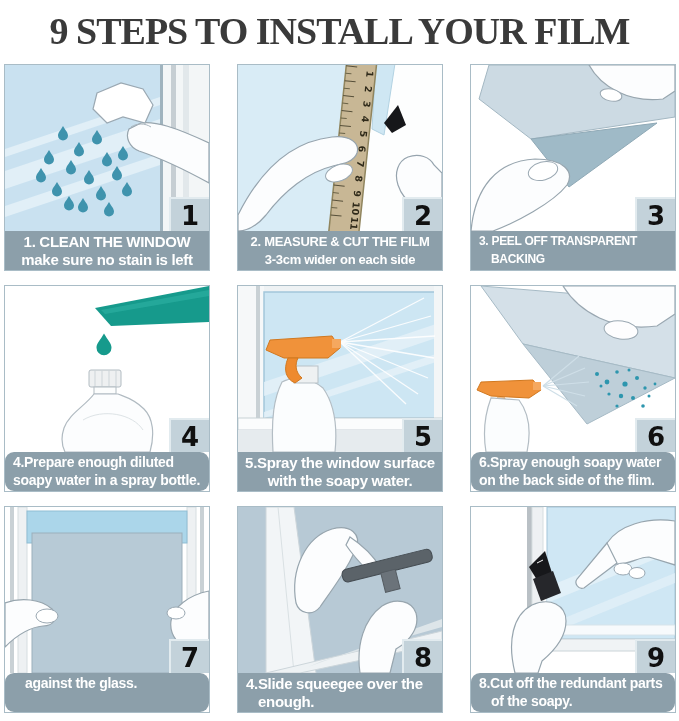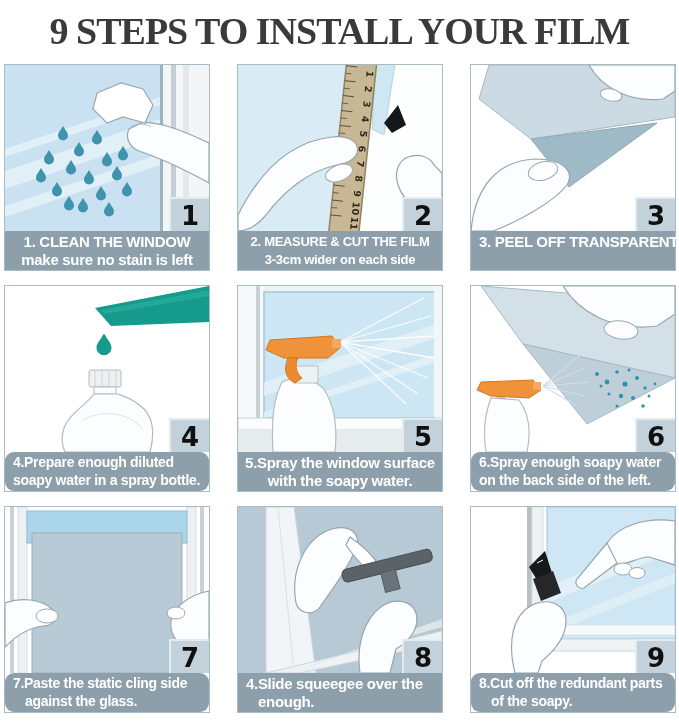--- a/index.html
+++ b/index.html
@@ -19,21 +19,21 @@
          background:#c3d2da;border-left:2px solid #e2ebef;border-top:2px solid #e2ebef;
          color:#101010;font-weight:700;font-size:26px;line-height:34px;text-align:center;
          font-family:"DejaVu Sans",sans-serif;box-sizing:border-box;}
   .caption{flex:1;background:#8c9faa;color:#fff;font-weight:700;
            letter-spacing:-0.3px;padding:2px 5px 0 5px;box-sizing:border-box;}
   .caption .cl{line-height:17.5px;white-space:nowrap;}
   .cap-center{text-align:center;}
   .cap-left{text-align:left;padding-left:8px;}
   .fs15{font-size:15px;}
   .fs14{font-size:14px;border-radius:9px;}
-  .fs135{font-size:15px;}
+  .fs135{font-size:12px;}
   .fs13{font-size:13px;}
   .ind{padding-left:12px;}
 </style>
 </head>
 <body>
 
 <div class="page">
   <div class="title">9 STEPS TO INSTALL YOUR FILM</div>
 
   <div class="grid">
@@ -129,20 +129,21 @@
           <polygon points="60,74 186,58 98,122" fill="#9fbac7" stroke="#8fa9b6"></polygon>
           <path d="M118,0 C130,22 158,38 192,34 L204,26 204,0 Z" fill="#fcfdfe" stroke="#97a5ae" stroke-width="1.2"></path>
           <ellipse cx="140" cy="30" rx="11" ry="6" transform="rotate(12 140 30)" fill="#ffffff" stroke="#9aa8b2"></ellipse>
           <path d="M0,166 C4,122 26,96 64,94 C92,94 104,106 96,120 C82,138 44,158 22,166 Z" fill="#fcfdfe" stroke="#97a5ae" stroke-width="1.2"></path>
           <ellipse cx="72" cy="106" rx="15" ry="9" transform="rotate(-15 72 106)" fill="#ffffff" stroke="#9aa8b2"></ellipse>
         </svg>
         <div class="badge">3</div>
       </div>
       <div class="caption cap-left fs135">
         <div class="cl">3. PEEL OFF TRANSPARENT</div>
+        <div class="cl ind">BACKING</div>
       </div>
     </div>
 
     <div class="panel">
       <div class="illus">
         <svg width="204" height="166" viewBox="0 0 204 166">
           <defs>
               <path id="dr4" d="M0,-7 C2.5,-2.5 5,-0.5 5,2.5 A5,5 0 1 1 -5,2.5 C-5,-0.5 -2.5,-2.5 0,-7 Z"></path>
             </defs>
           <rect width="204" height="166" fill="#ffffff"></rect>
@@ -234,21 +235,21 @@
           </g>
           <polygon points="10,96 62,94 70,104 58,112 20,110 6,104" fill="#f0923a" stroke="#d1781f"></polygon>
           <rect x="62" y="96" width="8" height="8" fill="#f5a85f"></rect>
           <path d="M26,112 C22,122 24,130 31,134 L37,130 C32,124 32,117 34,112 Z" fill="#ee8a2e" stroke="#d1781f"></path>
           <path d="M20,112 C14,128 12,148 15,166 L56,166 C61,142 57,126 48,114 Z" fill="#fbfdfe" stroke="#b3bdc4" stroke-width="1.2"></path>
         </svg>
         <div class="badge">6</div>
       </div>
       <div class="caption cap-left fs14">
         <div class="cl">6.Spray enough soapy water</div>
-        <div class="cl">on the back side of the left.</div>
+        <div class="cl">on the back side of the flim.</div>
       </div>
     </div>
 
     <div class="panel">
       <div class="illus">
         <svg width="204" height="166" viewBox="0 0 204 166">
           <rect width="204" height="166" fill="#ffffff"></rect>
           <rect x="5" width="4" height="166" fill="#c9d1d5"></rect>
           <rect x="13" width="9" height="166" fill="#eef1f3" stroke="#d6dde0"></rect>
           <rect x="195" width="4" height="166" fill="#c9d1d5"></rect>
@@ -256,21 +257,20 @@
           <rect x="22" y="4" width="160" height="32" fill="#abd6ea" stroke="#8fbdd3"></rect>
           <rect x="27" y="26" width="150" height="140" fill="#b7cad6" stroke="#9cafbb"></rect>
           <path d="M0,96 C16,90 36,92 47,102 C54,110 49,119 38,119 C26,120 12,128 0,140 Z" fill="#fcfdfe" stroke="#97a5ae" stroke-width="1.2"></path>
           <ellipse cx="42" cy="109" rx="11" ry="7" fill="#ffffff" stroke="#9aa8b2"></ellipse>
           <path d="M204,84 C184,88 168,100 166,114 C164,128 174,140 190,146 L204,150 Z" fill="#fcfdfe" stroke="#97a5ae" stroke-width="1.2"></path>
           <ellipse cx="171" cy="106" rx="9" ry="6" fill="#ffffff" stroke="#9aa8b2"></ellipse>
         </svg>
         <div class="badge">7</div>
       </div>
       <div class="caption cap-left fs14">
-        <div class="cl">7.Paste the static cling side</div>
         <div class="cl ind">against the glass.</div>
       </div>
     </div>
 
     <div class="panel">
       <div class="illus">
         <svg width="204" height="166" viewBox="0 0 204 166">
           <rect width="204" height="166" fill="#b7c9d5"></rect>
           <polygon points="28,0 56,0 78,166 28,166" fill="#f2f5f7" stroke="#ccd5da"></polygon>
           <line x1="40" y1="0" x2="56" y2="166" stroke="#d9e0e3"></line>

